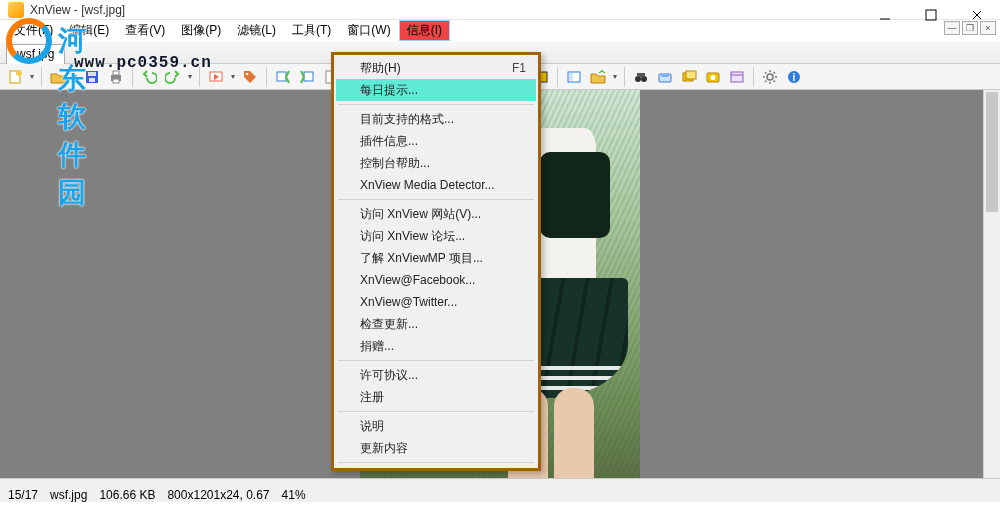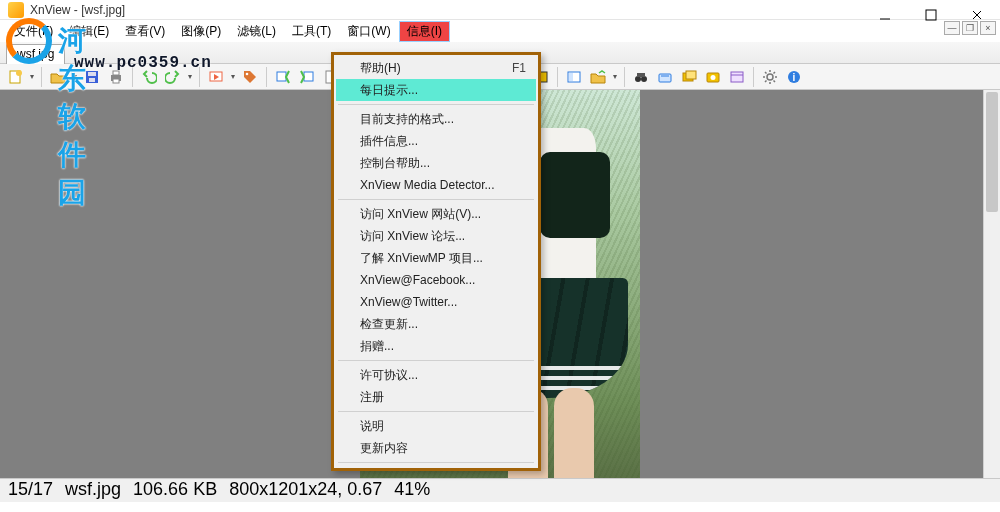--- a/index.html
+++ b/index.html
@@ -4,21 +4,21 @@
 <style>
   * { box-sizing: border-box; margin: 0; padding: 0; }
   body { font-family: "Segoe UI", "Microsoft YaHei", sans-serif; font-size: 12px; background: #fff; width: 1000px; height: 512px; overflow: hidden; position: relative; }
   
   .titlebar { height: 20px; display: flex; align-items: center; padding: 0 1px 0 8px; border-bottom: 1px solid #e5e5e5; position: relative; }
   .app-icon { width: 16px; height: 16px; background: linear-gradient(135deg,#ffd24a,#ff9a00); border-radius: 3px; margin-right: 6px; }
   .title-text { font-size: 12px; color: #333; }
   .winbtns { position: absolute; right: 0; top: 0; display: flex; height: 30px; }
   .winbtn { width: 46px; display: flex; align-items: center; justify-content: center; color: #333; }
   
-  .menubar { height: 22px; display: flex; align-items: center; padding-left: 6px; position: relative; }
+  .menubar { height: 22px; display: flex; align-items: flex-start; padding-left: 6px; position: relative; }
   .menubar .mi { padding: 2px 8px; font-size: 12px; }
   .menubar .mi.active { background: #ef4444; border: 1px solid #99d1ff; padding: 1px 7px; }
   .mdi-btns { position: absolute; right: 4px; top: 1px; display: flex; gap: 2px; }
   .mdi-btns span { width: 16px; height: 14px; border: 1px solid #aaa; font-size: 9px; display:flex;align-items:center;justify-content:center;color:#555; background:#f5f5f5; }
   
   .watermark { position: absolute; left: 4px; top: 16px; pointer-events:none; z-index: 50; }
   .wm-logo { width: 50px; height: 50px; border-radius: 50%; position: relative; display:inline-block; vertical-align:middle; }
   .wm-logo::before { content:""; position:absolute; inset:2px; border-radius:50%; border: 6px solid #ff7a00; border-right-color: transparent; border-bottom-color: transparent; }
   .wm-logo::after { content:""; position:absolute; inset:2px; border-radius:50%; border: 6px solid #1aa3e8; border-left-color: transparent; border-top-color: transparent; }
   .wm-text { font-size: 28px; font-weight: 700; color: #1aa3e8; position:absolute; left:54px; top:6px; text-shadow: 0 0 2px #fff,0 0 2px #fff; }
@@ -46,21 +46,21 @@
   .person .leg.l { left:62px; } .person .leg.r { left:108px; }
   .scrollbar-v { position:absolute; right:0; top:0; bottom:0; width:17px; background:#f0f0f0; border-left:1px solid #d0d0d0; }
   .scrollbar-v .thumb { position:absolute; left:2px; right:2px; top:2px; height:120px; background:#c7c7c7; border-radius:2px; }
   
   .dropdown { position:absolute; left:331px; top:52px; width:210px; background:#f0f0f0; border:3px solid #a16207; box-shadow: 3px 3px 6px rgba(0,0,0,.25); z-index:200; padding:2px; }
   .dd-row { display:flex; align-items:center; height:22px; padding:0 10px 0 24px; font-size:12px; color:#222; position:relative; }
   .dd-row .sc { margin-left:auto; color:#444; }
   .dd-row.hl { background:#5eead4; }
   .dd-sep { height:1px; background:#d0d0d0; margin:3px 2px; }
   
-  .statusbar { height:24px; background:#f0f0f0; border-top:1px solid #c9c9c9; display:flex; align-items:flex-start; padding:0 8px; font-size:18px; gap:12px; }
+  .statusbar { height:24px; background:#f0f0f0; border-top:1px solid #c9c9c9; display:flex; align-items:flex-end; padding:0 8px; font-size:12px; gap:12px; }
   .statusbar .cell { white-space:nowrap; }
   
   
   svg.ic { width:16px; height:16px; }
 </style>
 </head>
 <body>
 
 <div class="titlebar">
   <span class="app-icon"></span>

